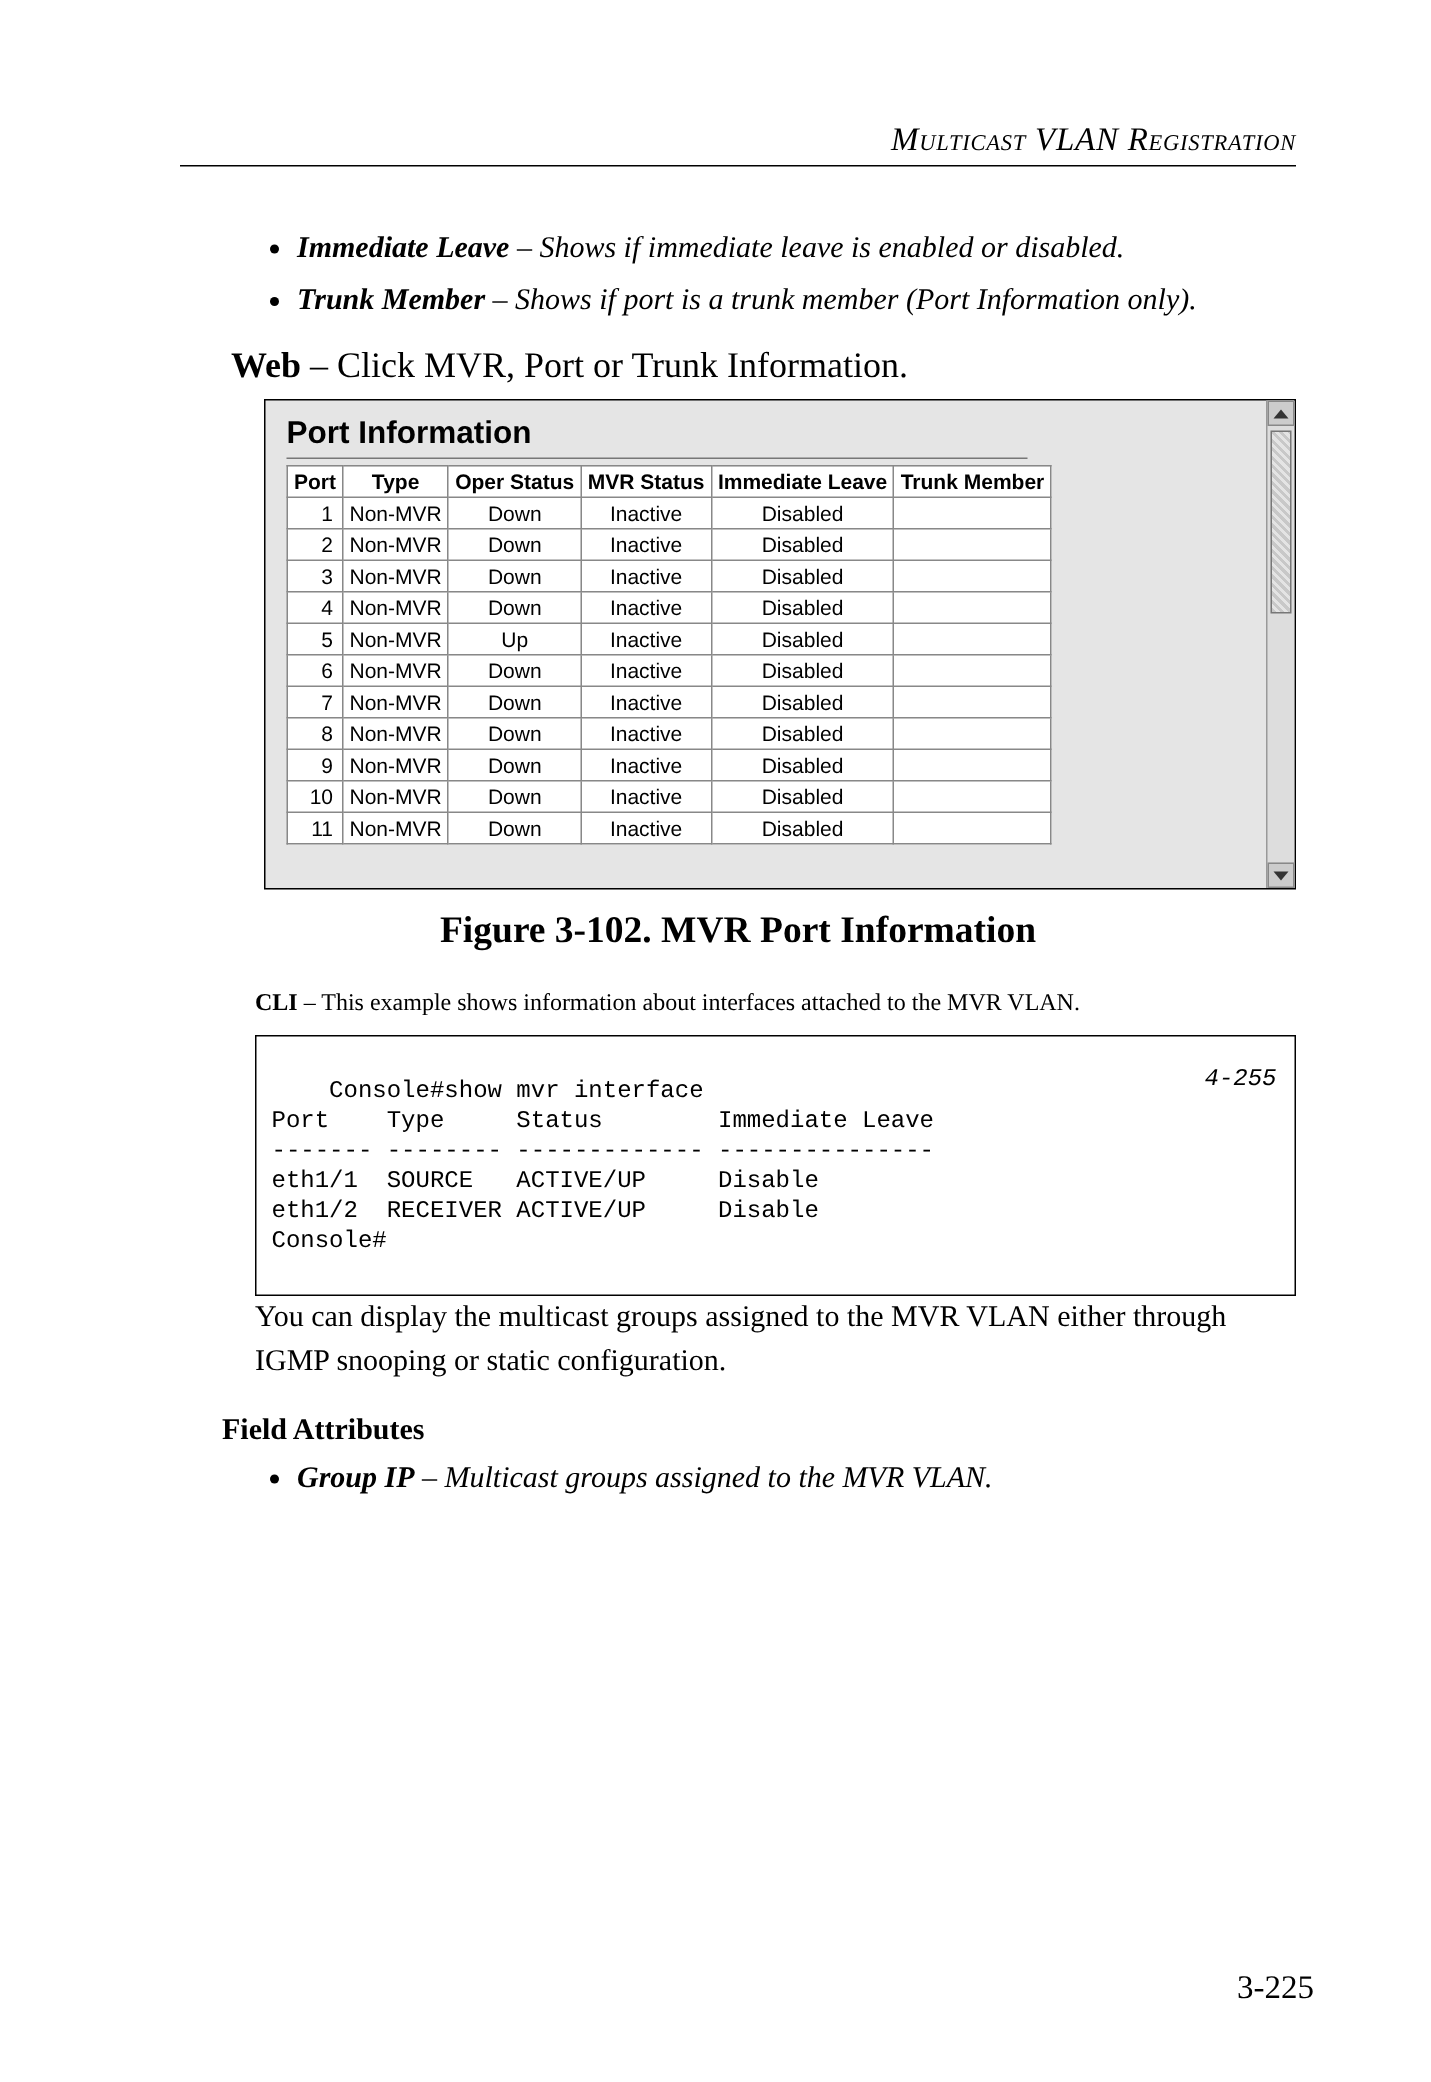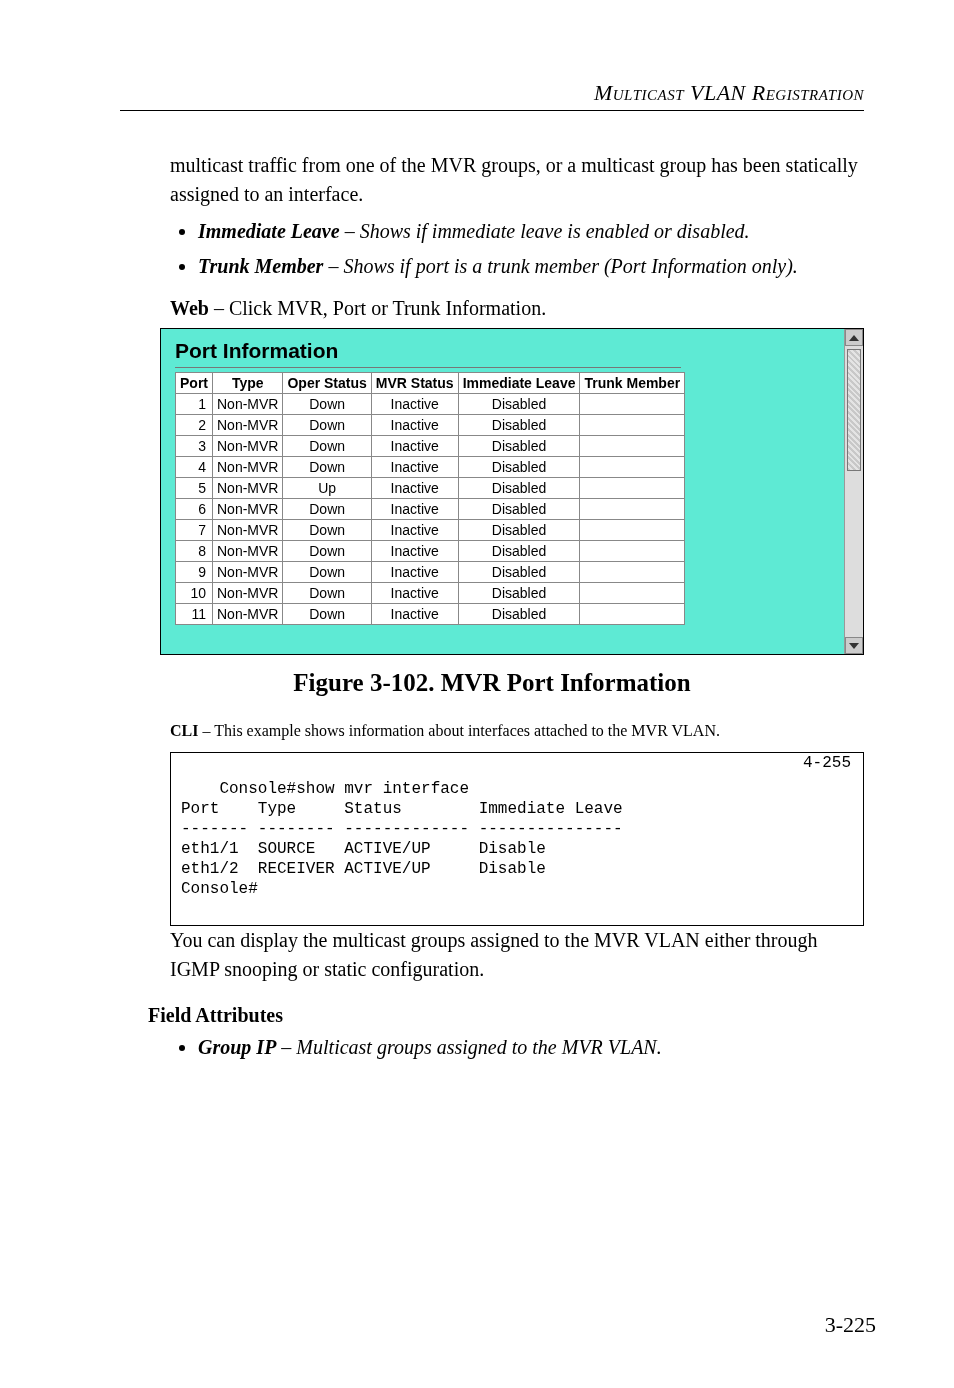--- a/index.html
+++ b/index.html
@@ -44,30 +44,30 @@
     padding-left: 28px;
     font-style: italic;
   }
   ul.bullets li {
     font-size: 20px;
     line-height: 1.45;
     margin-bottom: 6px;
   }
   .bold { font-weight: bold; }
   .web-line {
-    font-size: 20px;
-    margin: 12px 0 8px 50px;
+    font-size: 24px;
+    margin: 12px 0 8px 34px;
   }
   
   .shot-wrap {
-    margin-left: 40px;
+    margin-left: 56px;
     margin-top: 6px;
     border: 1px solid #000;
     position: relative;
-    background: #5eead4;
+    background: #e5e5e5;
     height: 325px;
     overflow: hidden;
   }
   .shot-inner {
     padding: 10px 14px 0 14px;
     height: 100%;
     box-sizing: border-box;
     overflow: hidden;
     position: relative;
   }
@@ -159,21 +159,22 @@
     padding: 6px 10px;
     font-family: "Courier New", monospace;
     font-size: 16px;
     white-space: pre;
     line-height: 1.25;
     position: relative;
   }
   .cli-ref {
     position: absolute;
     right: 12px;
-    top: 0;
+    top: 18px;
+    font-style: italic;
   }
   h2.section {
     font-size: 26px;
     font-weight: bold;
     margin: 30px 0 10px 0;
   }
   .section-body {
     font-size: 20px;
     line-height: 1.45;
     margin: 0 0 20px 50px;
@@ -190,21 +191,20 @@
     font-size: 22px;
   }
 </style>
 </head>
 <body>
 
 <div class="page">
   <div class="header-right">Multicast VLAN Registration</div>
   <hr class="rule">
 
-  <p class="body-text">multicast traffic from one of the MVR groups, or a multicast group has been statically assigned to an interface.</p>
 
   <ul class="bullets">
     <li>
       <span class="bold">Immediate Leave</span><span> – Shows if immediate leave is enabled or disabled.</span>
     </li>
     <li>
       <span class="bold">Trunk Member</span><span> – Shows if port is a trunk member (Port Information only).</span>
     </li>
   </ul>
 

